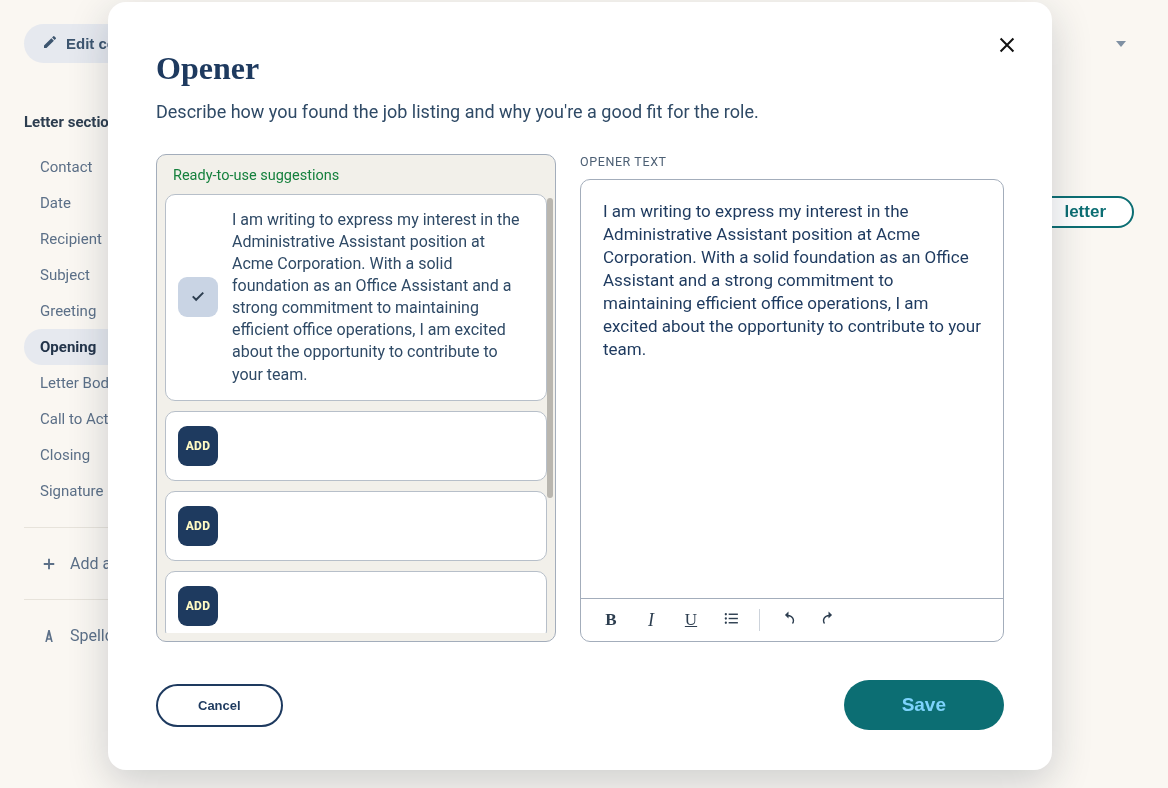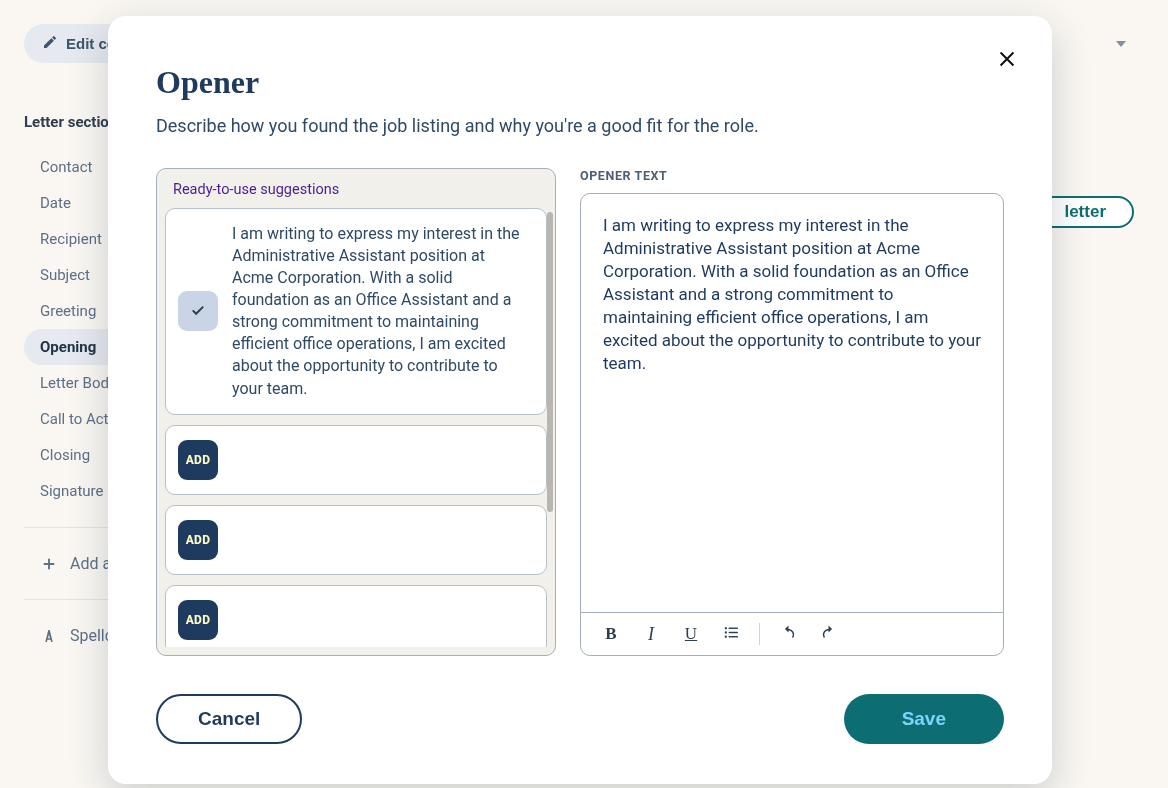--- a/index.html
+++ b/index.html
@@ -100,21 +100,21 @@
     padding: 4px 26px;
     font-size: 17px;
     font-weight: 600;
     white-space: nowrap;
     overflow: hidden;
   }
 
   
   .modal {
     position: absolute;
-    left: 108px; top: 16px;
+    left: 108px; top: 2px;
     width: 944px; height: 768px;
     background: #fff;
     border-radius: 18px;
     box-shadow: 0 12px 40px rgba(25,40,60,.20);
     padding: 48px 48px 40px 48px;
     display: flex;
     flex-direction: column;
   }
   .modal-close {
     position: absolute;
@@ -148,21 +148,21 @@
     width: 400px;
     border: 1.5px solid #a3adbb;
     border-radius: 10px;
     background: #f2f0ea;
     display: flex;
     flex-direction: column;
     overflow: hidden;
   }
   .suggest-header {
     font-size: 14.5px;
-    color: #4c1d95;
+    color: #15803d;
     padding: 12px 16px 10px 16px;
   }
   .suggest-list {
     flex: 1;
     overflow: hidden;
     position: relative;
     padding: 0 8px 8px 8px;
   }
   .suggest-scroll {
     height: 100%;
@@ -212,21 +212,21 @@
   }
 
   
   .editor-panel {
     flex: 1;
     display: flex;
     flex-direction: column;
   }
   .editor-label {
     font-size: 12.5px;
-    font-weight: 700;
+    font-weight: 400;
     letter-spacing: .6px;
     color: #4c5f74;
     margin-bottom: 10px;
   }
   .editor-box {
     border: 1.5px solid #a3adbb;
     border-radius: 10px;
     flex: 1;
     display: flex;
     flex-direction: column;
@@ -266,21 +266,21 @@
   .modal-footer {
     margin-top: 38px;
     display: flex;
     justify-content: space-between;
     align-items: center;
   }
   .btn-cancel {
     border: 2px solid #1e3a5f;
     background: #fff;
     color: #1e3a5f;
-    font-size: 19px;
+    font-size: 13px;
     font-weight: 700;
     padding: 12px 40px;
     border-radius: 999px;
     cursor: pointer;
   }
   .btn-save {
     border: none;
     background: #0c6e73;
     color: #7dd3fc;
     font-size: 19px;

